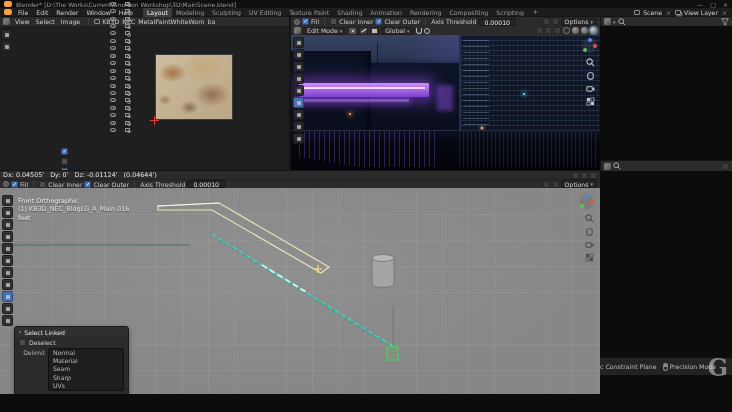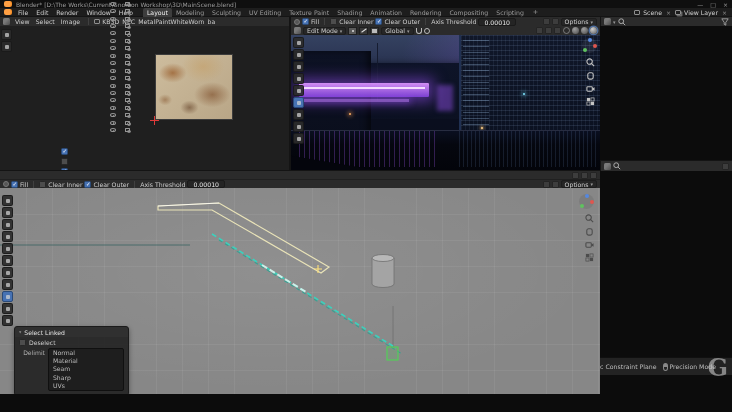--- a/index.html
+++ b/index.html
@@ -627,20 +627,21 @@
         </div>
           <div class="psection" style="margin-bottom:3px">
           <span class="ol-disc">▸</span>
           <span>Workspace</span>
         </div>
         </div>
     </div>
   </div>
 
   <div id="vpb-h1" class="abs hdr">
+    <span class="drag-info">Dx: 0.04505'   Dy: 0'   Dz: -0.01124'   (0.04644')</span>
     <span class="grow"></span>
     <span class="hicon"></span>
     <span class="hicon"></span>
     <span class="hicon"></span>
   </div>
 
   <div id="vpb-h2" class="abs hdr">
     <span class="ptool-ico" style="width:6px;height:6px"></span>
     <span class="cb checked"></span>
     <span class="cb-lbl">Fill</span>
@@ -669,20 +670,25 @@
       <ellipse cx="383" cy="70" rx="11" ry="3.5" fill="#b8b8b8" stroke="#6f6f6f" stroke-width="0.8"></ellipse>
       <path d="M158 18 L219 15 L329 79 L321 85 L212 22 L158 22 Z" fill="none" stroke="#e9e3b8" stroke-width="1.2"></path>
       <line x1="158" y1="18" x2="219" y2="15" stroke="#ffffff" stroke-width="0.8" opacity="0.9"></line>
       <line x1="212" y1="46" x2="396" y2="160" stroke="#39d3be" stroke-width="1.6" stroke-dasharray="5 3"></line>
       <line x1="219" y1="52" x2="402" y2="166" stroke="#2aa493" stroke-width="1.1" stroke-dasharray="4 3" opacity="0.85"></line>
       <line x1="262" y1="77" x2="306" y2="104" stroke="#d8f7f1" stroke-width="2" stroke-dasharray="6 3" opacity="0.9"></line>
       <path d="M314 81 H322 M318 77 V85" stroke="#ffe27a" stroke-width="1.1"></path>
       <rect x="387" y="159" width="11" height="13" fill="rgba(80,210,90,0.15)" stroke="#4fd455" stroke-width="1.1"></rect>
     </svg>
 
+    <div class="vpb-label">
+      <div>Front Orthographic</div>
+      <div class="l2">(1) KB3D_NEC_BldgLG_A_Main.016</div>
+      <div>feet</div>
+    </div>
 
     <div class="vpb-tools">
       <div class="tbtn"></div>
       <div class="tbtn"></div>
       <div class="tbtn"></div>
       <div class="tbtn"></div>
       <div class="tbtn"></div>
       <div class="tbtn"></div>
       <div class="tbtn"></div>
       <div class="tbtn"></div>

